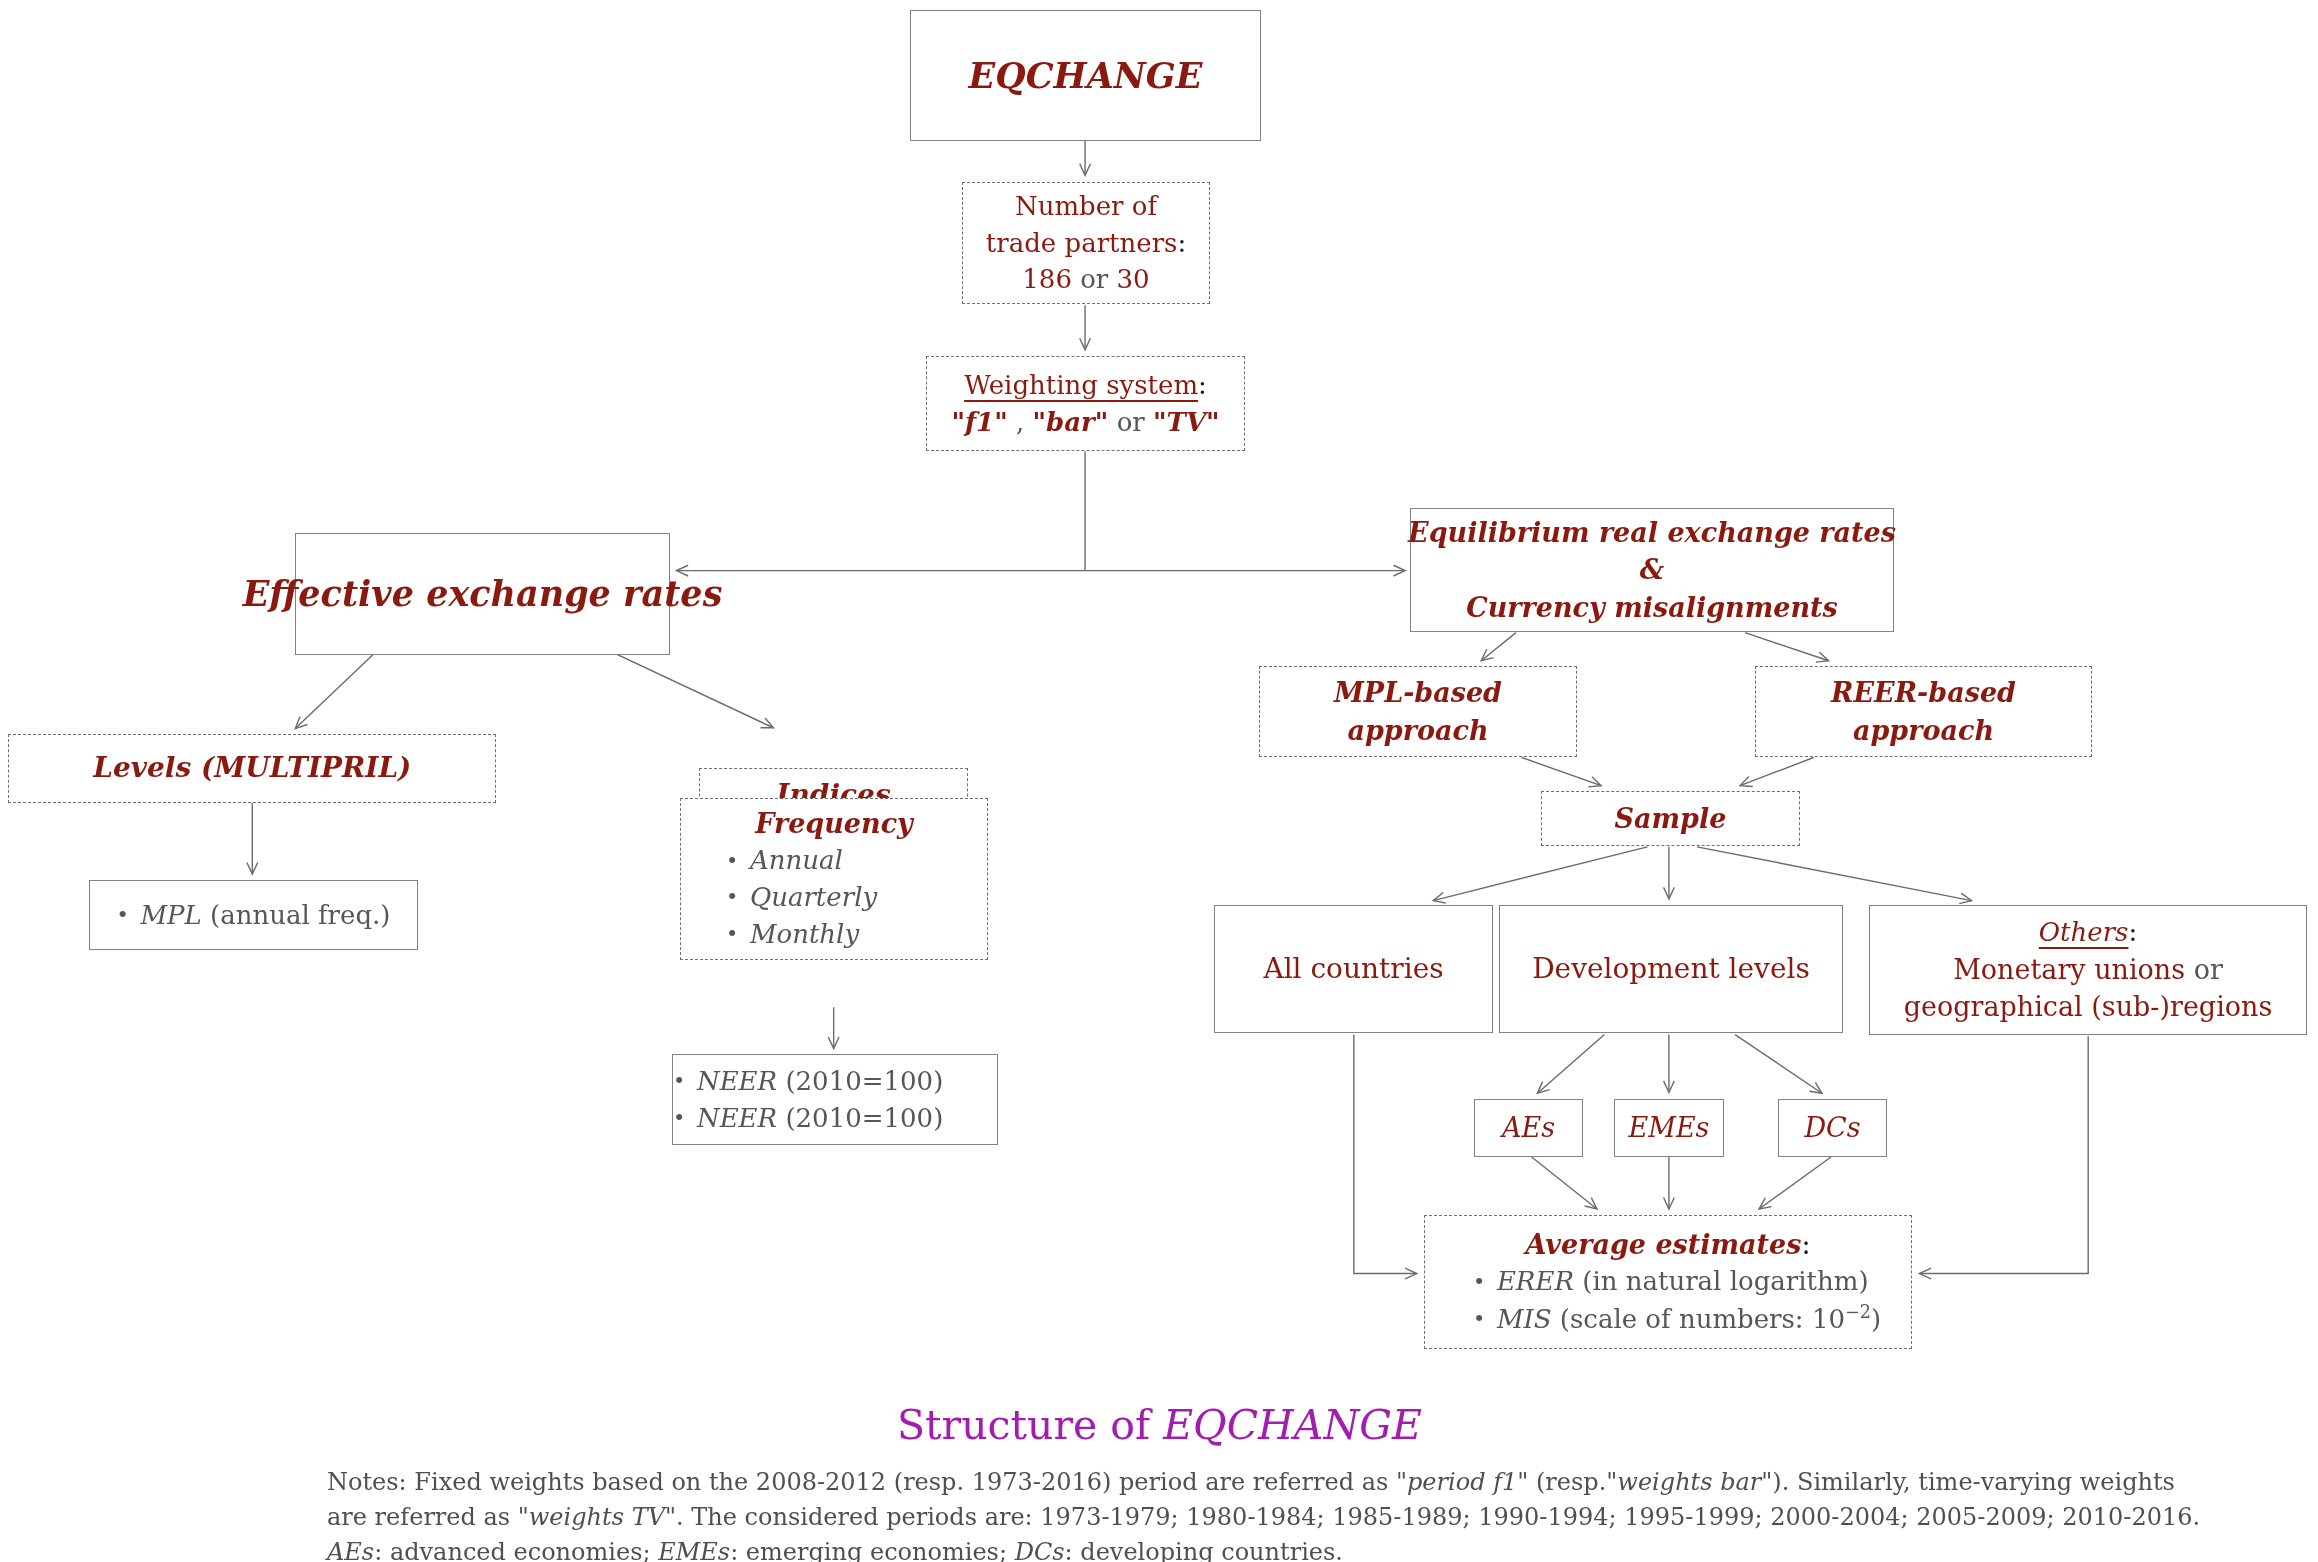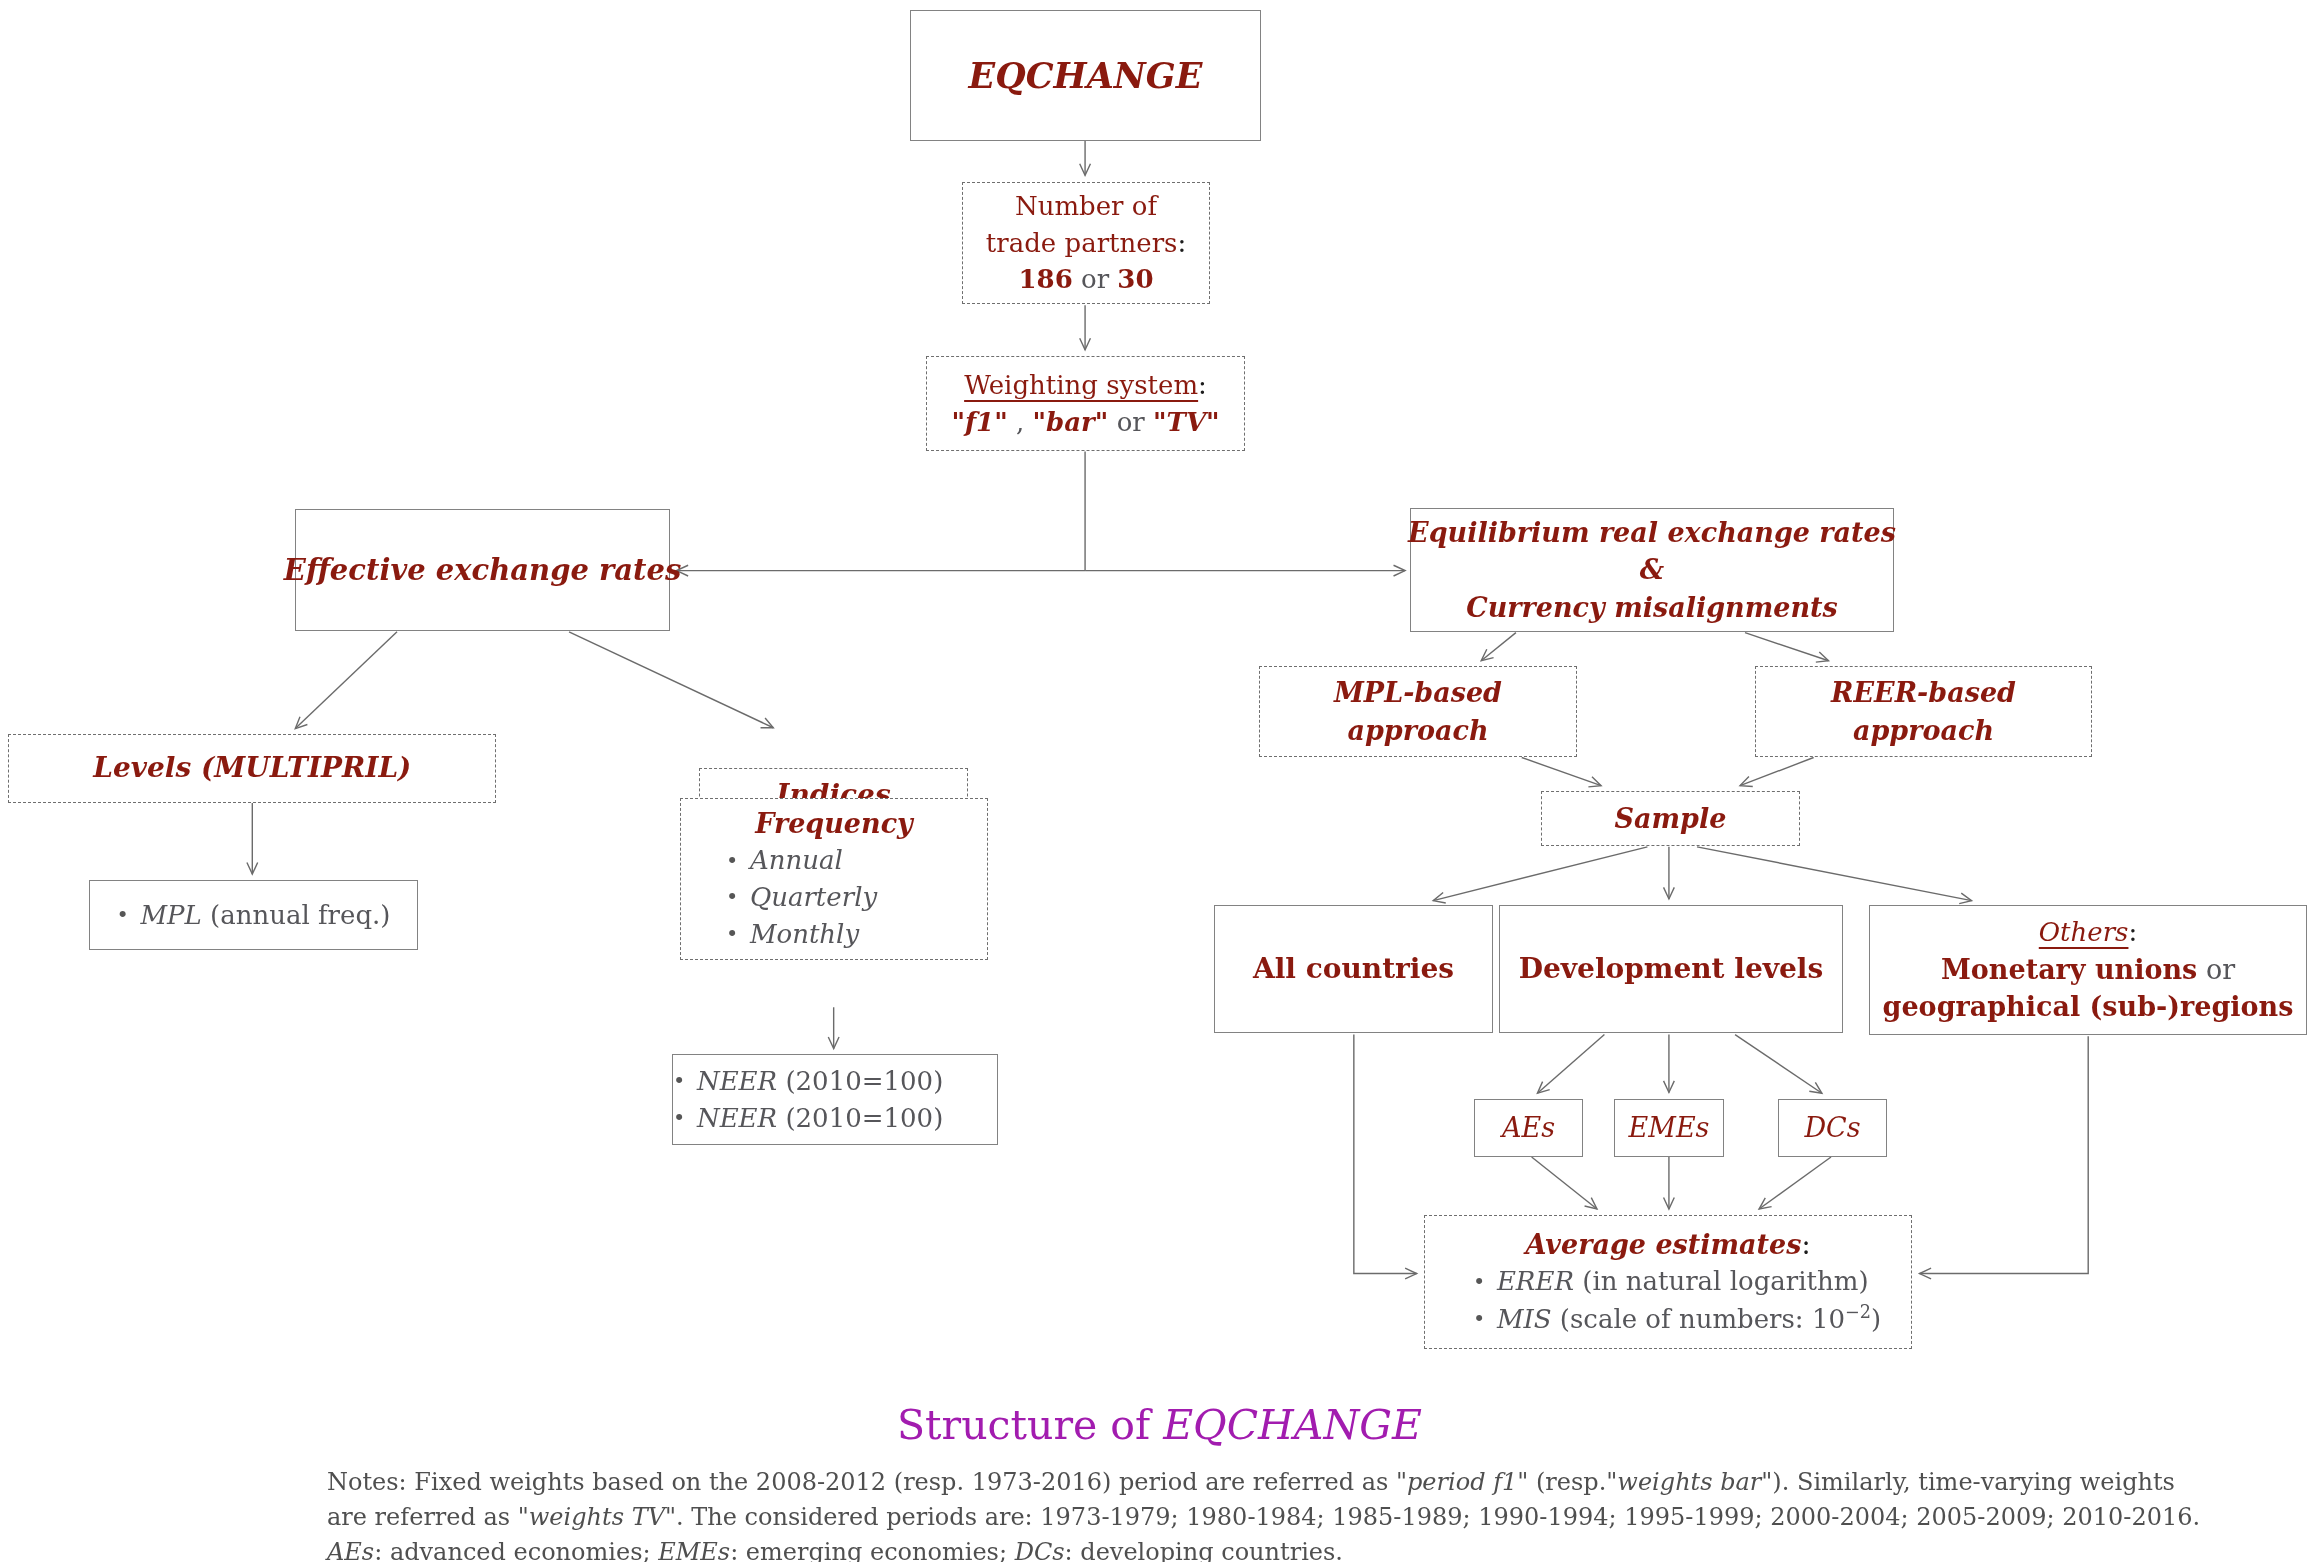--- a/index.html
+++ b/index.html
@@ -7,26 +7,26 @@
           font-family:"DejaVu Serif","Liberation Serif",serif;}
   #connectors{position:absolute;left:0;top:0;z-index:0;}
   .box{position:absolute;box-sizing:border-box;background:#ffffff;z-index:1;
        display:flex;flex-direction:column;justify-content:center;align-items:center;text-align:center;}
   .solid{border:1.7px solid #828282;}
   .dashed{border:1.7px dashed #6f6f6f;}
   .accent{color:#8a1a0f;}
   .muted{color:#56565a;}
   .dark{color:#1c1c1c;}
   .bi{font-weight:bold;font-style:italic;}
-  .b{font-weight:bold;text-align:right;}
+  .b{font-weight:normal;text-align:right;}
   .i{font-style:italic;}
   .u{text-decoration:underline;text-decoration-thickness:1.7px;text-underline-offset:5.8px;}
   .ln{white-space:pre;}
   .f42{font-size:35px;line-height:1.25;}
-  .f37{font-size:29px;line-height:1.25;}
+  .f37{font-size:35px;line-height:1.25;margin-top:24px;}
   .f34{font-size:28px;line-height:1.32;}
   .f33{font-size:27px;line-height:1.38;}
   .f31{font-size:26px;line-height:1.42;}
   .bullet{color:#565656;font-size:0.8em;margin-right:11.6px;position:relative;top:-1.7px;}
   .items{align-items:flex-start;text-align:left;}
   .caption{position:absolute;left:0;top:1401px;width:2319px;text-align:center;
            font-size:41px;color:#a21caf;z-index:1;}
   .notes{position:absolute;left:327px;top:1465px;width:1852px;z-index:1;
          font-size:24px;line-height:35px;color:#4f4f4f;}
   .notes .ln{white-space:nowrap;}

